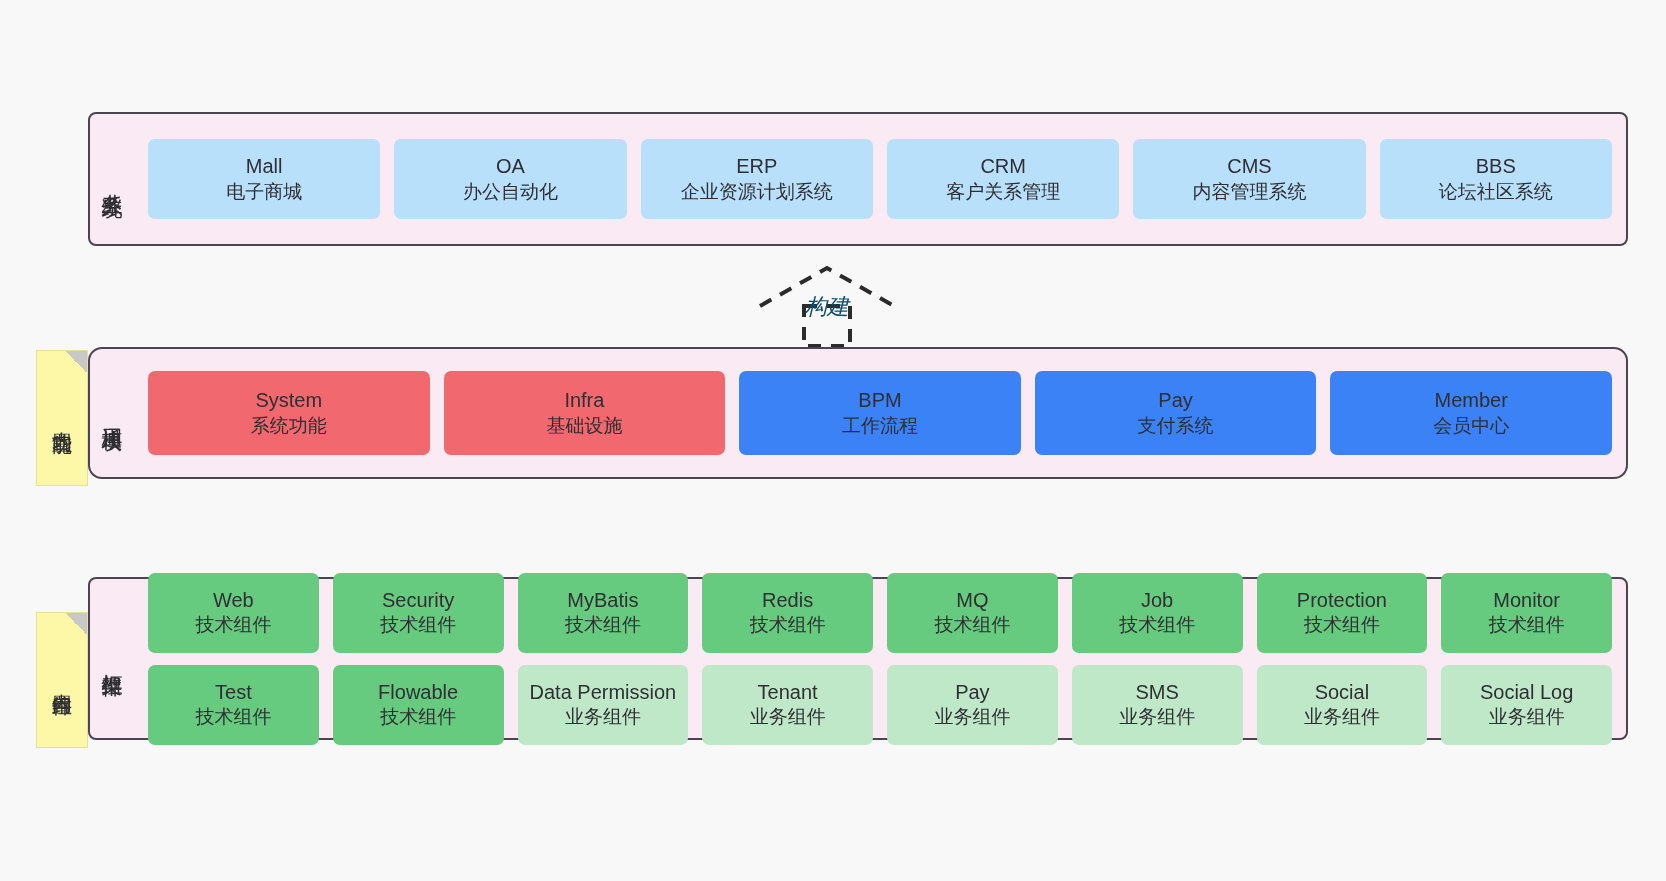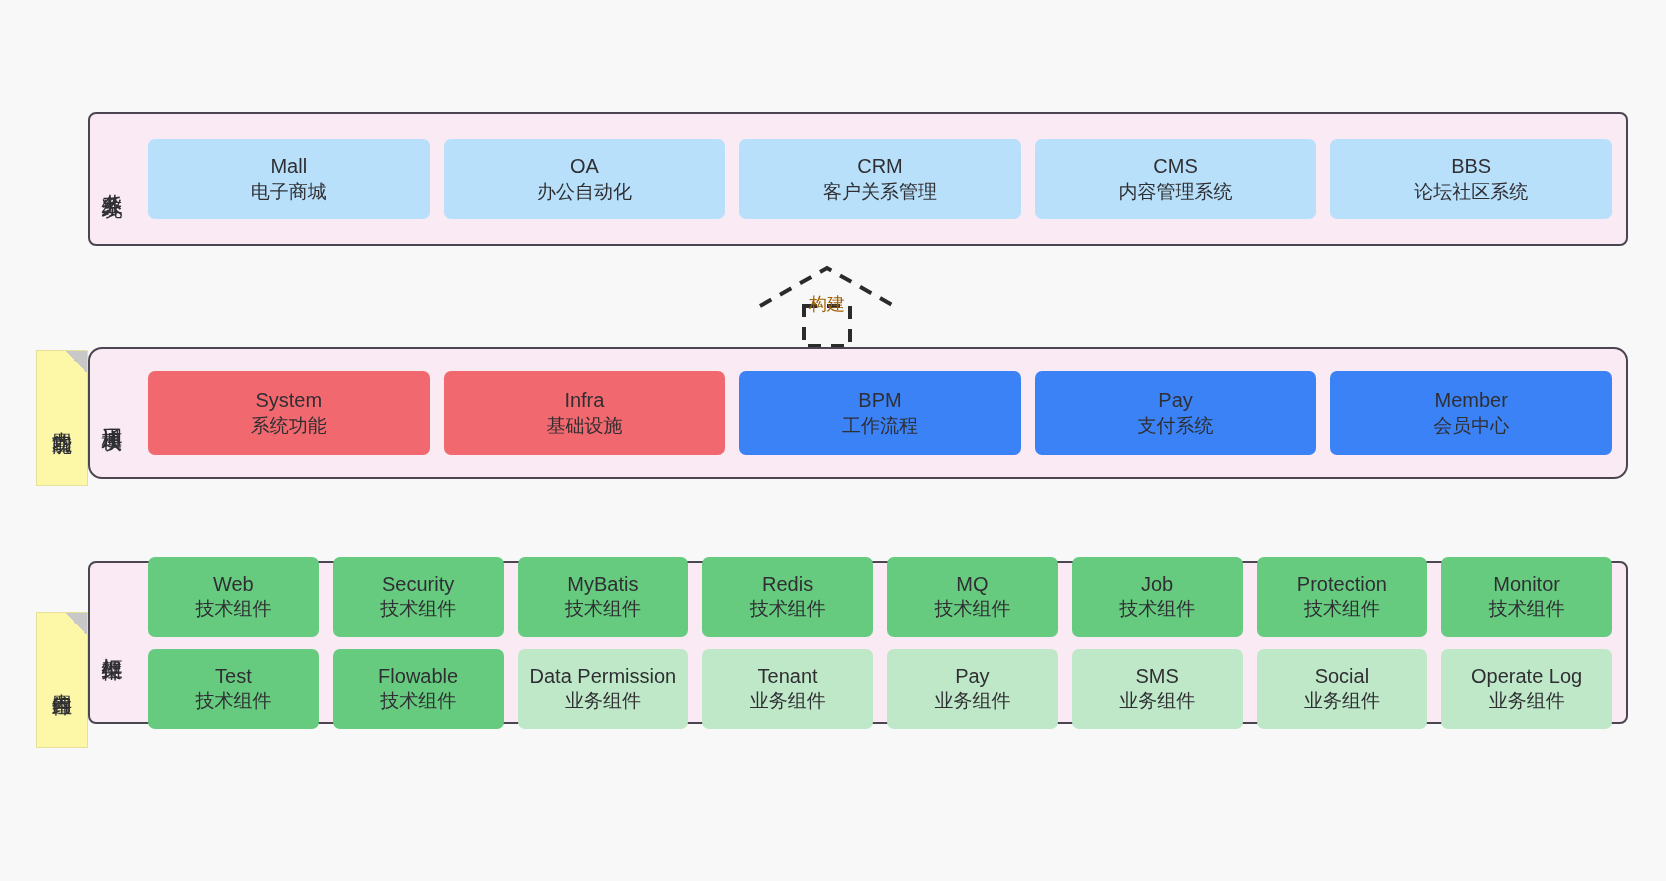--- a/index.html
+++ b/index.html
@@ -125,41 +125,46 @@
 
   
   .connector {
     position: absolute;
     pointer-events: none;
   }
   .connector .conn-label {
     position: absolute;
     left: 50%;
     transform: translateX(-50%);
-    font-size: 18px;
-    color: #a16207;
+    font-size: 22px;
+    color: #0c4a6e;
     background: transparent;
     white-space: nowrap;
+    font-style: italic;
   }
 </style>
 </head>
 <body>
 
 <div class="canvas">
 
   <div class="band" id="band-business" style="left:88px; top:112px; width:1540px; height:134px;">
     <div class="band-label">业务系统</div>
     <div class="band-body" id="business-body">
         <div class="node blue h-biz">
           <div class="title">Mall</div>
           <div class="sub">电子商城</div>
         </div>
         <div class="node blue h-biz">
           <div class="title">OA</div>
           <div class="sub">办公自动化</div>
+        </div>
+        <div class="node blue h-biz">
+          <div class="title">ERP</div>
+          <div class="sub">企业资源计划系统</div>
         </div>
         <div class="node blue h-biz">
           <div class="title">CRM</div>
           <div class="sub">客户关系管理</div>
         </div>
         <div class="node blue h-biz">
           <div class="title">CMS</div>
           <div class="sub">内容管理系统</div>
         </div>
         <div class="node blue h-biz">
@@ -207,21 +212,21 @@
         </div>
       </div>
   </div>
 
 
   <div class="note" style="left:36px; top:612px; width:52px; height:136px;">
     <span class="fold"></span>
     <span>内置组件</span>
   </div>
 
-  <div class="band" id="band-framework" style="left:88px; top:561px; width:1540px; height:163px;">
+  <div class="band" id="band-framework" style="left:88px; top:577px; width:1540px; height:163px;">
     <div class="band-label">框架组件</div>
     <div class="band-body two-rows">
       <div class="row" id="framework-row1">
           <div class="node green h-comp">
             <div class="title">Web</div>
             <div class="sub">技术组件</div>
           </div>
           <div class="node green h-comp">
             <div class="title">Security</div>
             <div class="sub">技术组件</div>
@@ -274,20 +279,20 @@
           </div>
           <div class="node lgreen h-comp">
             <div class="title">SMS</div>
             <div class="sub">业务组件</div>
           </div>
           <div class="node lgreen h-comp">
             <div class="title">Social</div>
             <div class="sub">业务组件</div>
           </div>
           <div class="node lgreen h-comp">
-            <div class="title">Operate Log</div>
+            <div class="title">Social Log</div>
             <div class="sub">业务组件</div>
           </div>
         </div>
     </div>
   </div>
 
 </div>
 
 </body></html>

